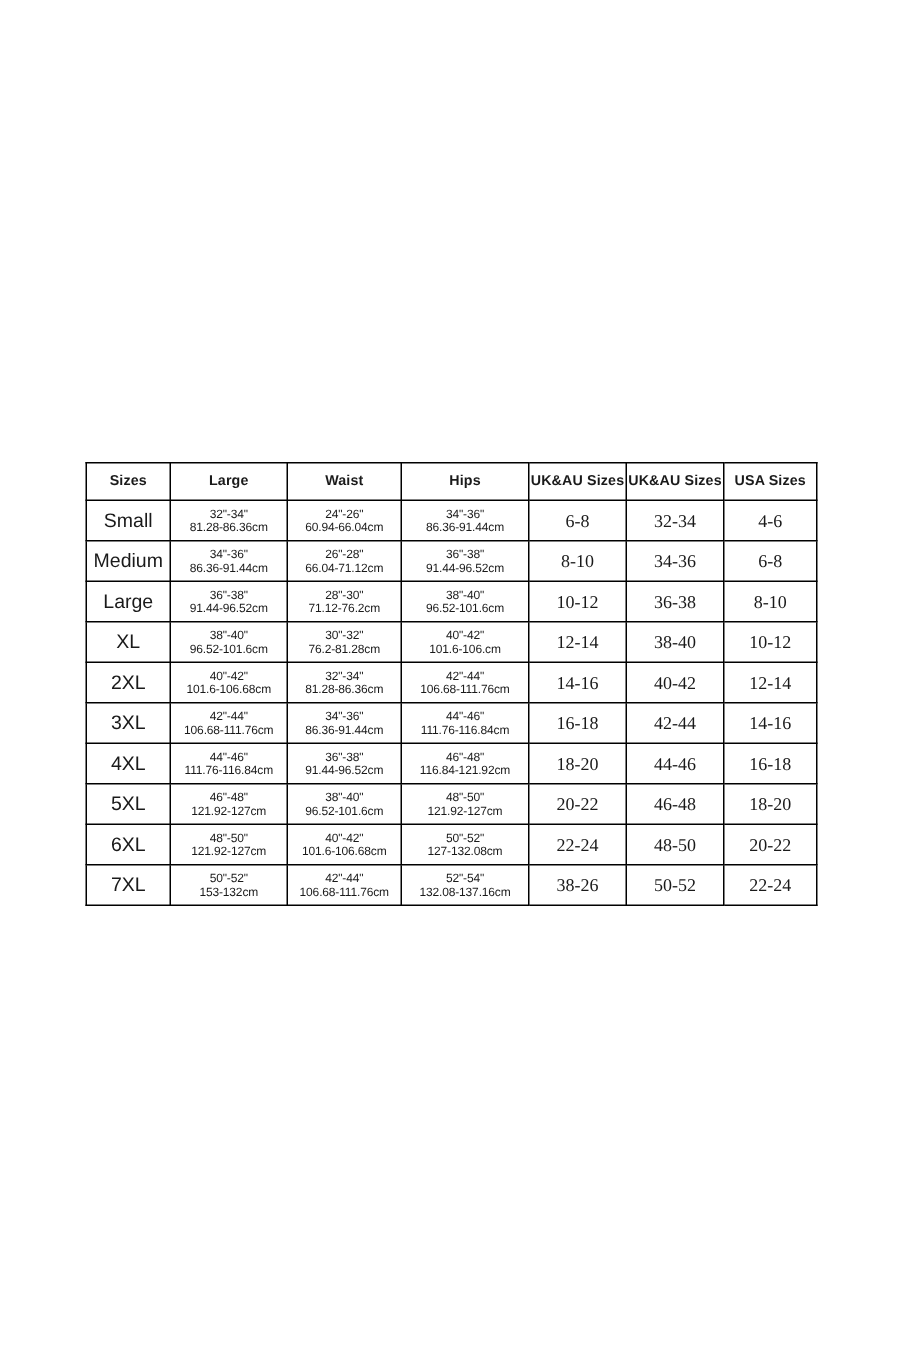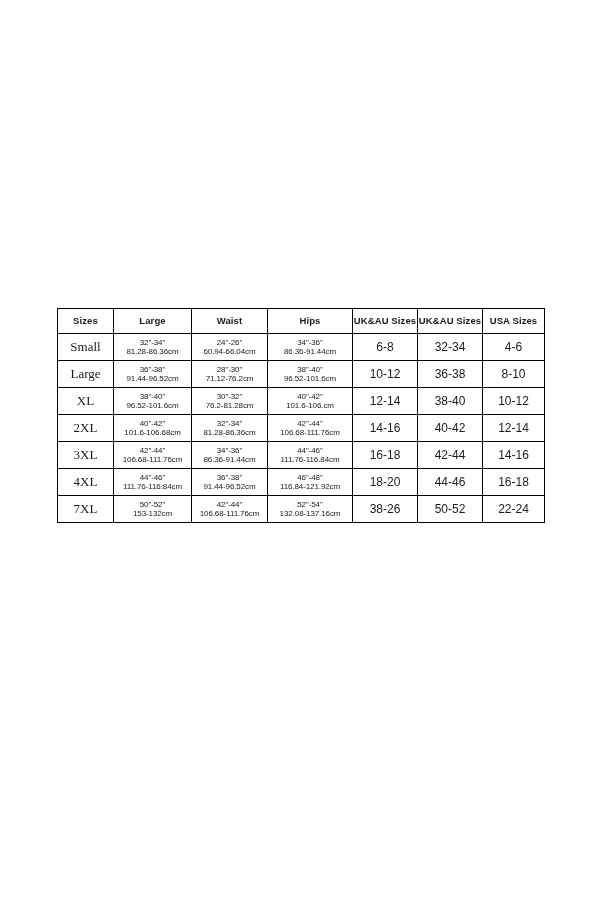--- a/index.html
+++ b/index.html
@@ -46,29 +46,29 @@
   table.size-chart tbody td {
     height: 26px;
     font-size: 8px;
     line-height: 1.18;
     font-weight: normal;
   }
   td.size-name {
     font-size: 13px !important;
     font-weight: normal;
     line-height: 1.1;
-    font-family: Liberation Serif, serif;
   }
   td.measure {
     font-size: 8px;
     letter-spacing: -0.1px;
   }
   td.sizenum {
     font-size: 12px !important;
     line-height: 1.1;
+    font-family: Liberation Serif, serif;
   }
   .ln {
     display: block;
     white-space: nowrap;
   }
   
   col.c-sizes    { width: 56px; }
   col.c-bust     { width: 78px; }
   col.c-waist    { width: 76px; }
   col.c-hips     { width: 85px; }
@@ -114,20 +114,38 @@
           </td>
         <td class="measure">
             <span class="ln">34"-36"</span>
             <span class="ln">86.36-91.44cm</span>
           </td>
         <td class="sizenum">6-8</td>
         <td class="sizenum">32-34</td>
         <td class="sizenum">4-6</td>
       </tr>
       <tr>
+        <td class="size-name">Medium</td>
+        <td class="measure">
+            <span class="ln">34"-36"</span>
+            <span class="ln">86.36-91.44cm</span>
+          </td>
+        <td class="measure">
+            <span class="ln">26"-28"</span>
+            <span class="ln">66.04-71.12cm</span>
+          </td>
+        <td class="measure">
+            <span class="ln">36"-38"</span>
+            <span class="ln">91.44-96.52cm</span>
+          </td>
+        <td class="sizenum">8-10</td>
+        <td class="sizenum">34-36</td>
+        <td class="sizenum">6-8</td>
+      </tr>
+      <tr>
         <td class="size-name">Large</td>
         <td class="measure">
             <span class="ln">36"-38"</span>
             <span class="ln">91.44-96.52cm</span>
           </td>
         <td class="measure">
             <span class="ln">28"-30"</span>
             <span class="ln">71.12-76.2cm</span>
           </td>
         <td class="measure">
@@ -202,20 +220,56 @@
             <span class="ln">36"-38"</span>
             <span class="ln">91.44-96.52cm</span>
           </td>
         <td class="measure">
             <span class="ln">46"-48"</span>
             <span class="ln">116.84-121.92cm</span>
           </td>
         <td class="sizenum">18-20</td>
         <td class="sizenum">44-46</td>
         <td class="sizenum">16-18</td>
+      </tr>
+      <tr>
+        <td class="size-name">5XL</td>
+        <td class="measure">
+            <span class="ln">46"-48"</span>
+            <span class="ln">121.92-127cm</span>
+          </td>
+        <td class="measure">
+            <span class="ln">38"-40"</span>
+            <span class="ln">96.52-101.6cm</span>
+          </td>
+        <td class="measure">
+            <span class="ln">48"-50"</span>
+            <span class="ln">121.92-127cm</span>
+          </td>
+        <td class="sizenum">20-22</td>
+        <td class="sizenum">46-48</td>
+        <td class="sizenum">18-20</td>
+      </tr>
+      <tr>
+        <td class="size-name">6XL</td>
+        <td class="measure">
+            <span class="ln">48"-50"</span>
+            <span class="ln">121.92-127cm</span>
+          </td>
+        <td class="measure">
+            <span class="ln">40"-42"</span>
+            <span class="ln">101.6-106.68cm</span>
+          </td>
+        <td class="measure">
+            <span class="ln">50"-52"</span>
+            <span class="ln">127-132.08cm</span>
+          </td>
+        <td class="sizenum">22-24</td>
+        <td class="sizenum">48-50</td>
+        <td class="sizenum">20-22</td>
       </tr>
       <tr>
         <td class="size-name">7XL</td>
         <td class="measure">
             <span class="ln">50"-52"</span>
             <span class="ln">153-132cm</span>
           </td>
         <td class="measure">
             <span class="ln">42"-44"</span>
             <span class="ln">106.68-111.76cm</span>

